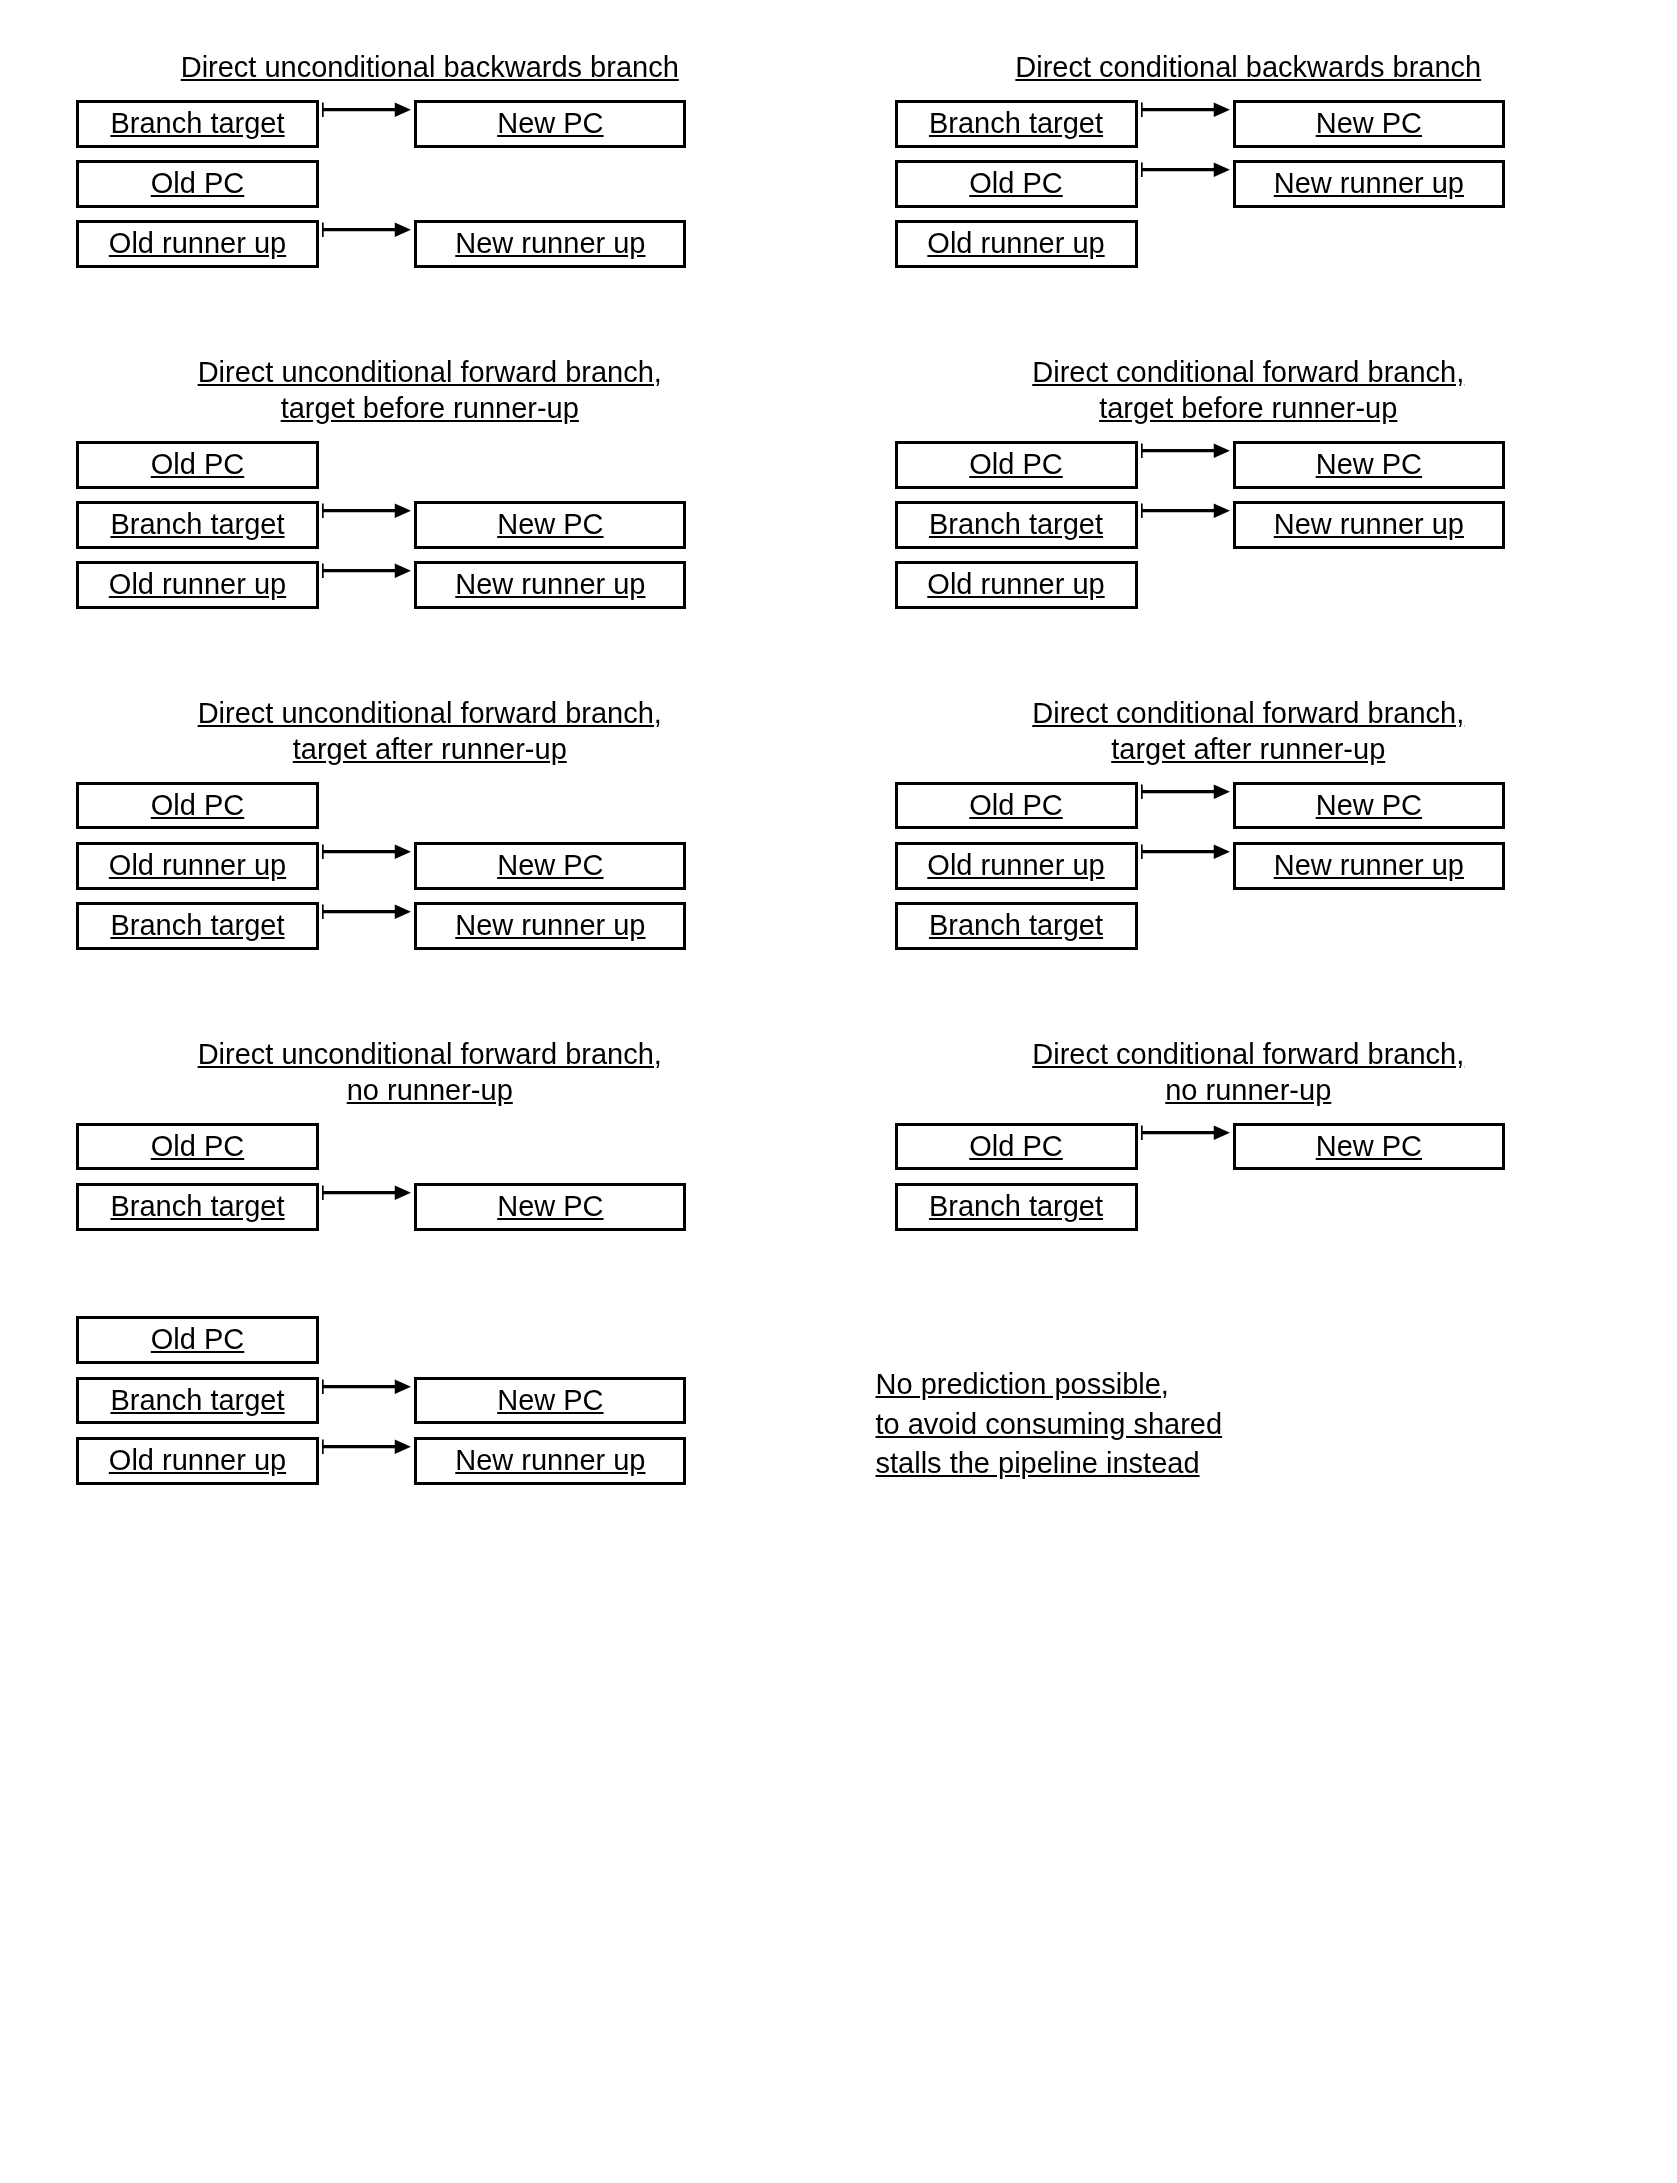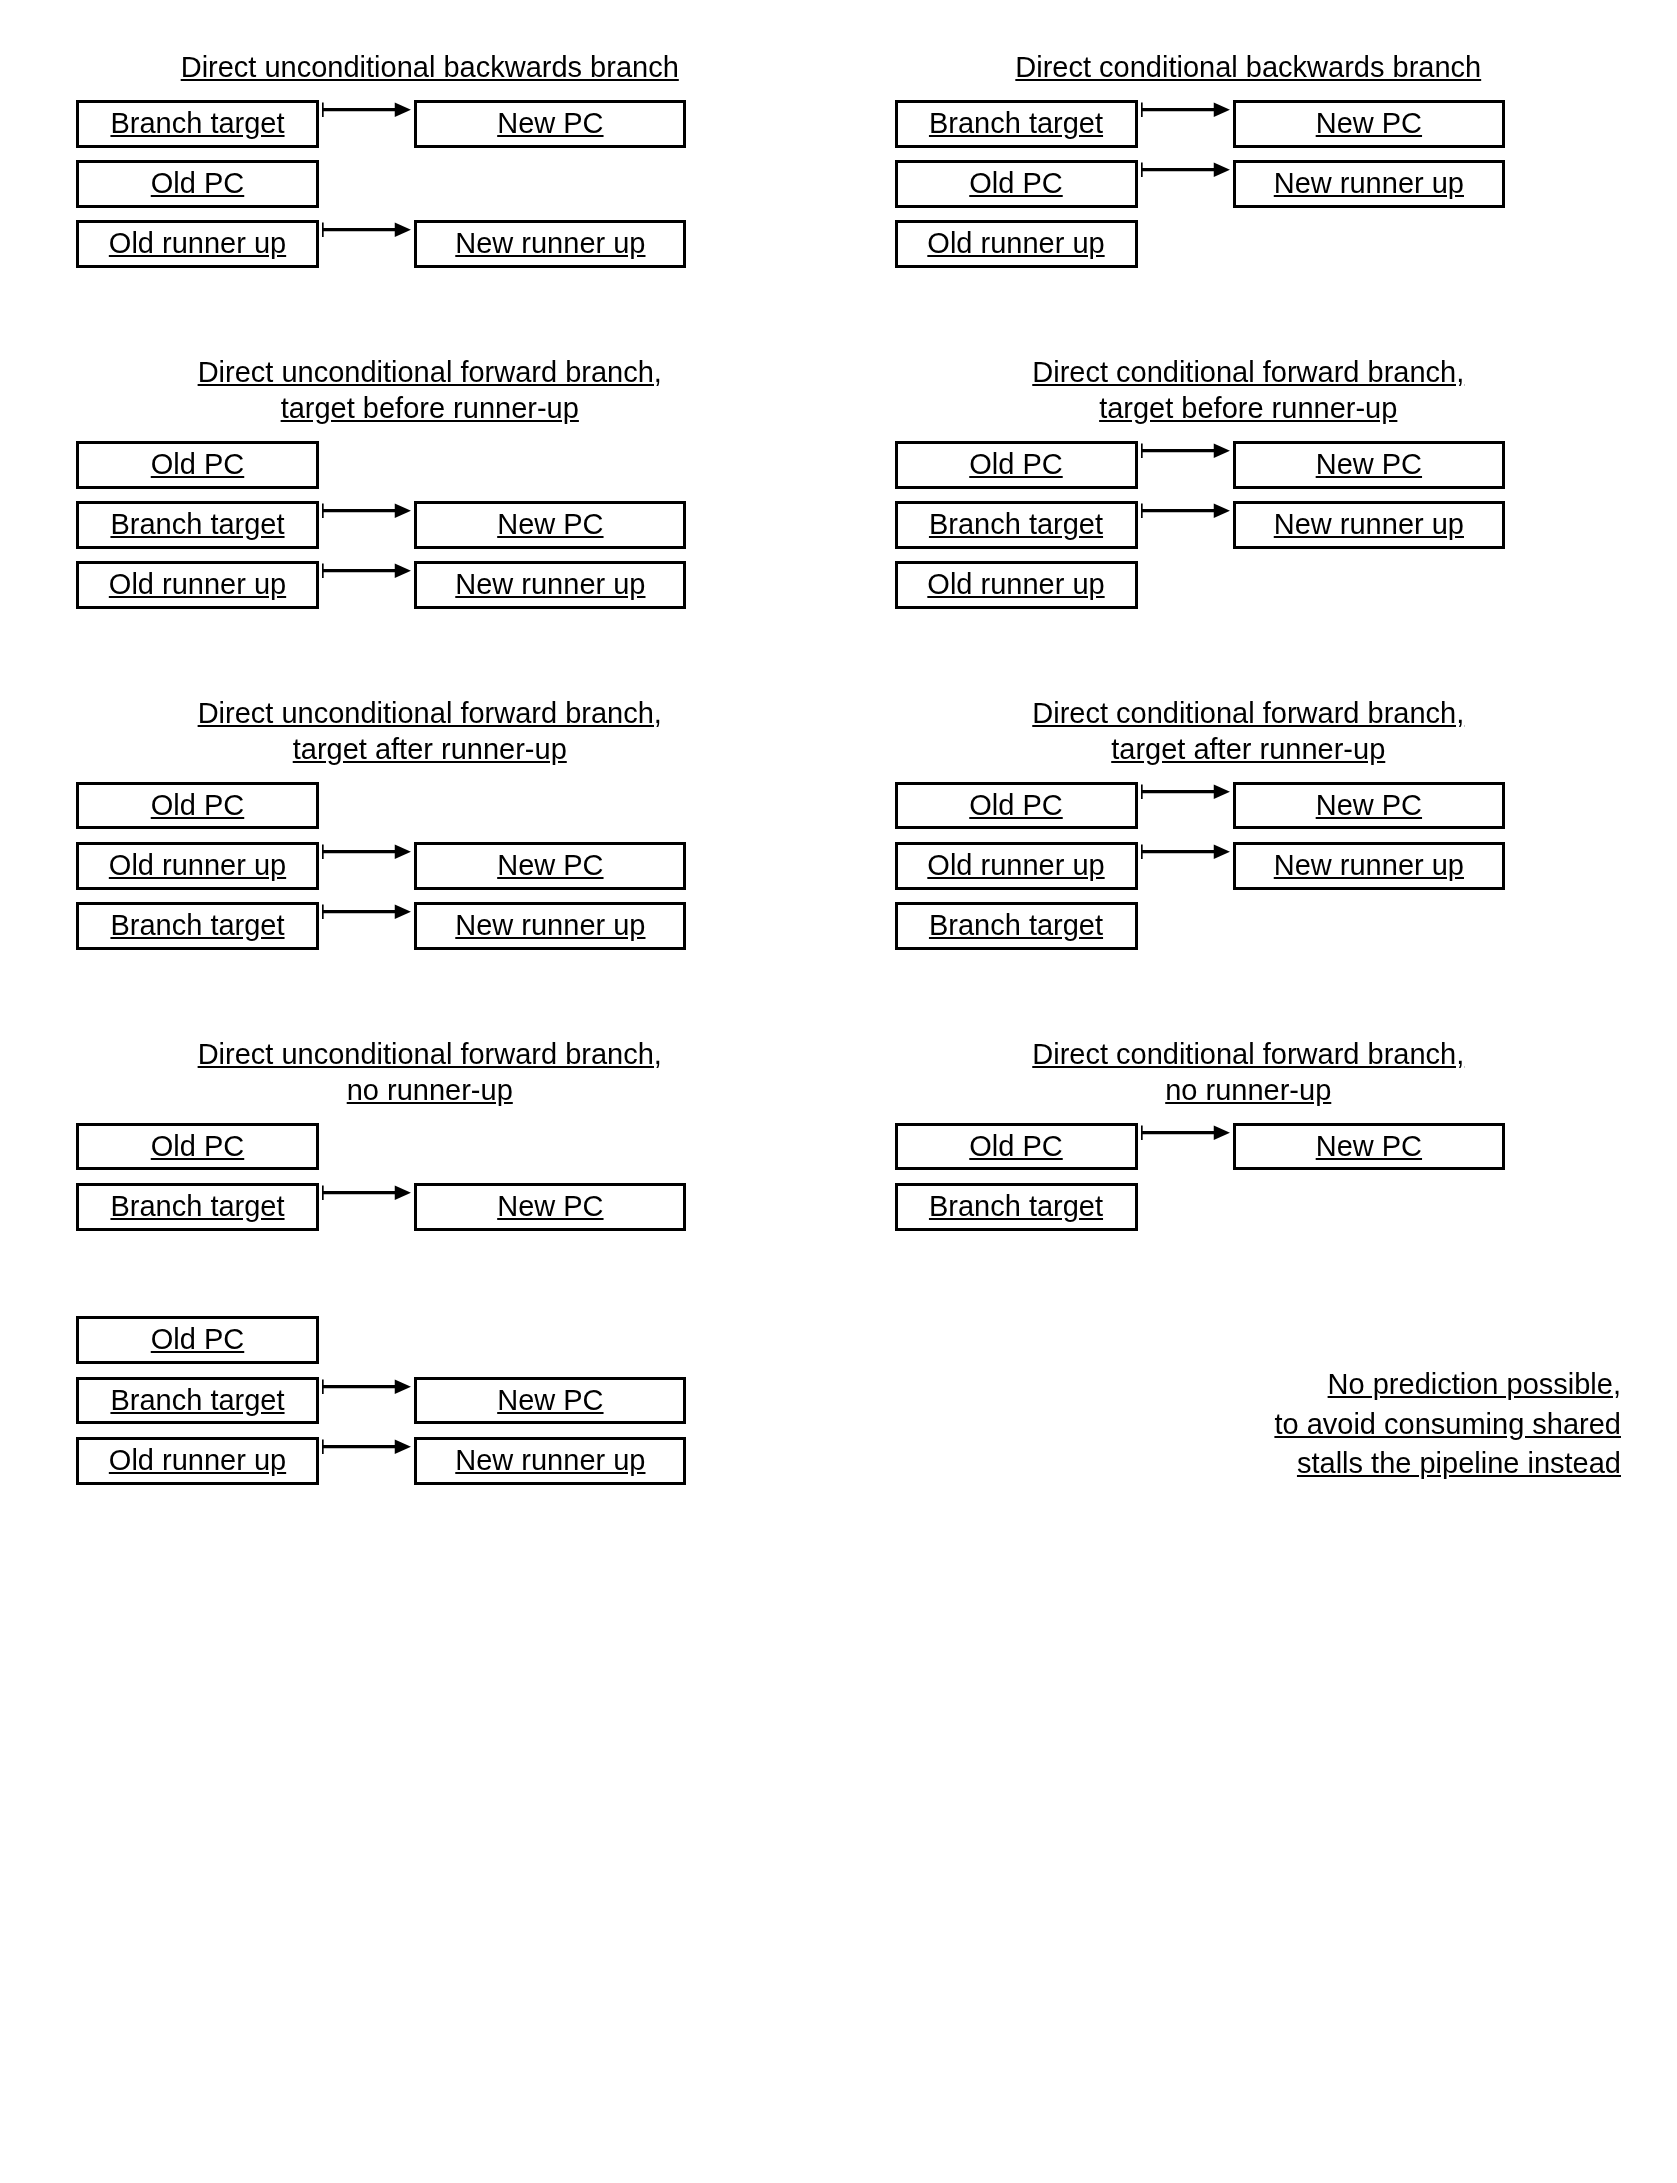--- a/index.html
+++ b/index.html
@@ -48,21 +48,21 @@
   .arrow {
     flex: 0 0 auto;
     width: 89px;
     height: 19.4px;
     position: relative;
     margin: 0 3.2px;
   }
   .arrow.hidden { visibility: hidden; }
   .arrow svg { width: 100%; height: 100%; display: block; }
   .note {
-    text-align: right;
+    text-align: left;
     line-height: 1.35;
     font-size: 29px;
     margin-top: 49px;
   }
   .note .line { display: block; }
 </style>
 </head>
 <body>
 
 <div class="grid" id="grid">

